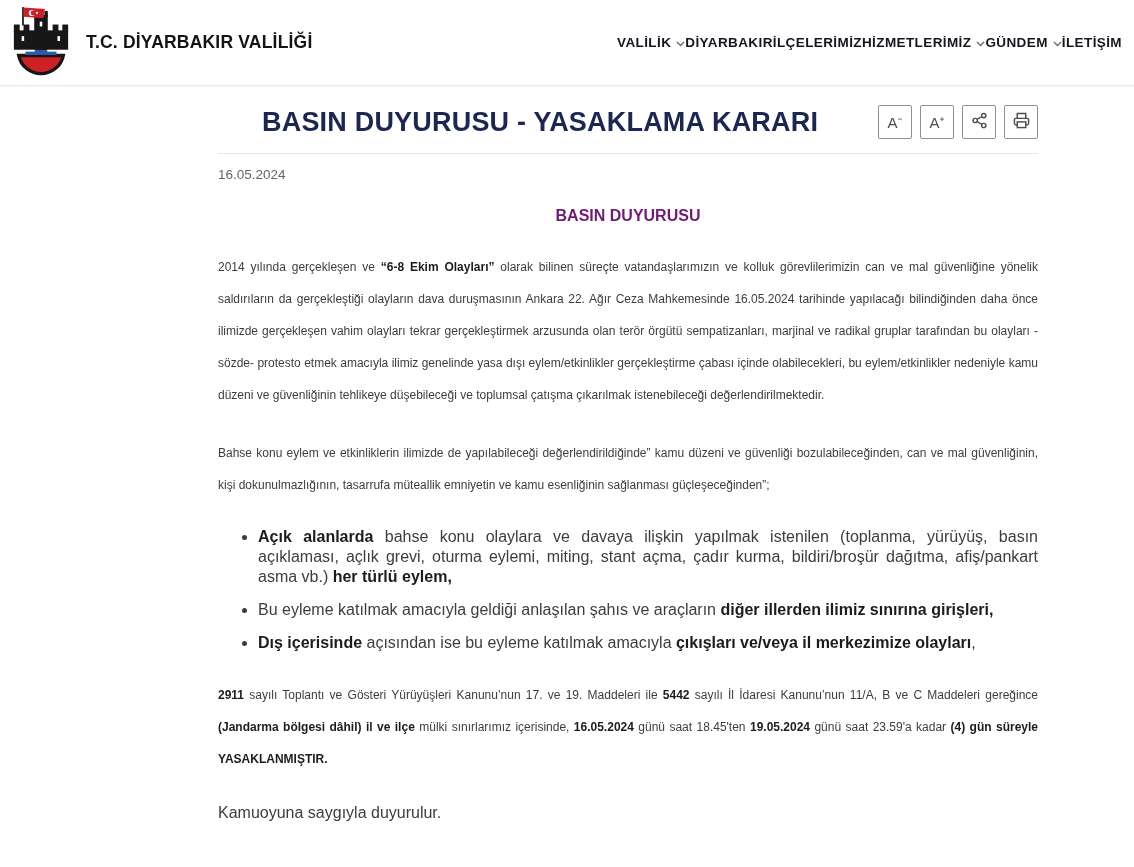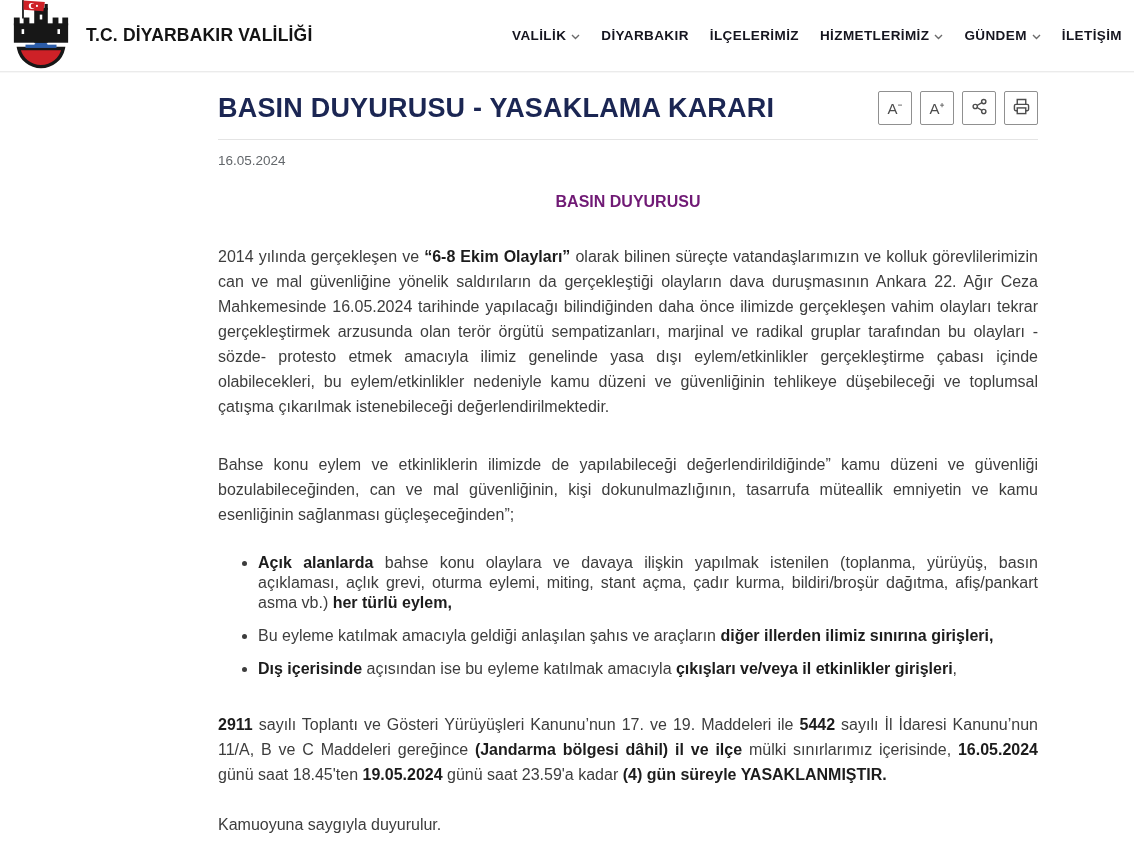--- a/index.html
+++ b/index.html
@@ -7,21 +7,21 @@
   body {
     width: 1134px;
     min-height: 867px;
     font-family: "Liberation Sans", sans-serif;
     color: #3d3d3d;
     position: relative;
   }
 
   
   .site-header {
-    height: 72px;
+    height: 86px;
     display: flex;
     align-items: center;
     justify-content: space-between;
     padding: 0 12px 0 10px;
     border-bottom: 1px solid #ebebeb;
     box-shadow: 0 1px 0 #f7f7f7;
     background: #fff;
   }
   .brand {
     display: flex;
@@ -32,21 +32,20 @@
   .brand-name {
     font-size: 17.5px;
     font-weight: bold;
     color: #141414;
     letter-spacing: 0.2px;
     white-space: nowrap;
   }
   .main-nav {
     display: flex;
     align-items: center;
-    gap: 21px;
   }
   .nav-item {
     display: flex;
     align-items: center;
     gap: 5px;
     font-size: 13.5px;
     font-weight: bold;
     color: #15151f;
     letter-spacing: 0.4px;
     cursor: pointer;
@@ -57,20 +56,21 @@
   
   .content {
     width: 820px;
     margin-left: 218px;
   }
   .title-row {
     display: flex;
     justify-content: space-between;
     align-items: flex-end;
     padding-top: 19px;
+    margin-left: 44px;
   }
   .page-title {
     margin: 0;
     font-size: 27px;
     line-height: 34px;
     font-weight: bold;
     color: #1b2653;
     letter-spacing: 0.2px;
   }
   .action-buttons { display: flex; gap: 8px; }
@@ -103,23 +103,23 @@
   .article-body { margin-top: 6px; }
   .centered-subtitle {
     text-align: center;
     font-weight: bold;
     color: #701a75;
     font-size: 16px;
     margin: 25px 0 0 0;
   }
   .article-body p.justified {
     text-align: justify;
-    font-size: 16px;
-    line-height: 25px;
-    margin: 33px 0 0 0;
+    font-size: 12px;
+    line-height: 32px;
+    margin: 26px 0 0 0;
     color: #3d3d3d;
   }
   .article-body strong { color: #1c1c1c; }
   ul.ban-list {
     margin: 26px 0 0 0;
     padding-left: 40px;
   }
   ul.ban-list li {
     text-align: justify;
     font-size: 16px;
@@ -246,21 +246,21 @@
 
   <article class="article-body">
     <p class="centered-subtitle">BASIN DUYURUSU</p>
 
     <p class="justified"><span>2014 yılında gerçekleşen ve </span><strong>“6-8 Ekim Olayları”</strong><span> olarak bilinen süreçte vatandaşlarımızın ve kolluk görevlilerimizin can ve mal güvenliğine yönelik saldırıların da gerçekleştiği olayların dava duruşmasının Ankara 22. Ağır Ceza Mahkemesinde 16.05.2024 tarihinde yapılacağı bilindiğinden daha önce ilimizde gerçekleşen vahim olayları tekrar gerçekleştirmek arzusunda olan terör örgütü sempatizanları, marjinal ve radikal gruplar tarafından bu olayları -sözde- protesto etmek amacıyla ilimiz genelinde yasa dışı eylem/etkinlikler gerçekleştirme çabası içinde olabilecekleri, bu eylem/etkinlikler nedeniyle kamu düzeni ve güvenliğinin tehlikeye düşebileceği ve toplumsal çatışma çıkarılmak istenebileceği değerlendirilmektedir.</span></p>
     <p class="justified"><span>Bahse konu eylem ve etkinliklerin ilimizde de yapılabileceği değerlendirildiğinde” kamu düzeni ve güvenliği bozulabileceğinden, can ve mal güvenliğinin, kişi dokunulmazlığının, tasarrufa müteallik emniyetin ve kamu esenliğinin sağlanması güçleşeceğinden”;</span></p>
 
     <ul class="ban-list">
       <li><strong>Açık alanlarda</strong><span> bahse konu olaylara ve davaya ilişkin yapılmak istenilen (toplanma, yürüyüş, basın açıklaması, açlık grevi, oturma eylemi, miting, stant açma, çadır kurma, bildiri/broşür dağıtma, afiş/pankart asma vb.) </span><strong>her türlü eylem,</strong></li>
       <li><span>Bu eyleme katılmak amacıyla geldiği anlaşılan şahıs ve araçların </span><strong>diğer illerden ilimiz sınırına girişleri,</strong></li>
-      <li><strong>Dış içerisinde</strong><span> açısından ise bu eyleme katılmak amacıyla </span><strong>çıkışları ve/veya il etkinlikler girişleri</strong><span>,</span></li>
+      <li><strong>Dış içerisinde</strong><span> açısından ise bu eyleme katılmak amacıyla </span><strong>çıkışları ve/veya il merkezimize olayları</strong><span>,</span></li>
     </ul>
 
     <p class="justified"><strong>2911</strong><span> sayılı Toplantı ve Gösteri Yürüyüşleri Kanunu’nun 17. ve 19. Maddeleri ile </span><strong>5442</strong><span> sayılı İl İdaresi Kanunu’nun 11/A, B ve C Maddeleri gereğince </span><strong>(Jandarma bölgesi dâhil) il ve ilçe</strong><span> mülki sınırlarımız içerisinde, </span><strong>16.05.2024</strong><span> günü saat 18.45'ten </span><strong>19.05.2024</strong><span> günü saat 23.59'a kadar </span><strong>(4) gün süreyle YASAKLANMIŞTIR.</strong></p>
 
     <p class="closing-line">Kamuoyuna saygıyla duyurulur.</p>
   </article>
 
 </main>
 
 </body></html>

